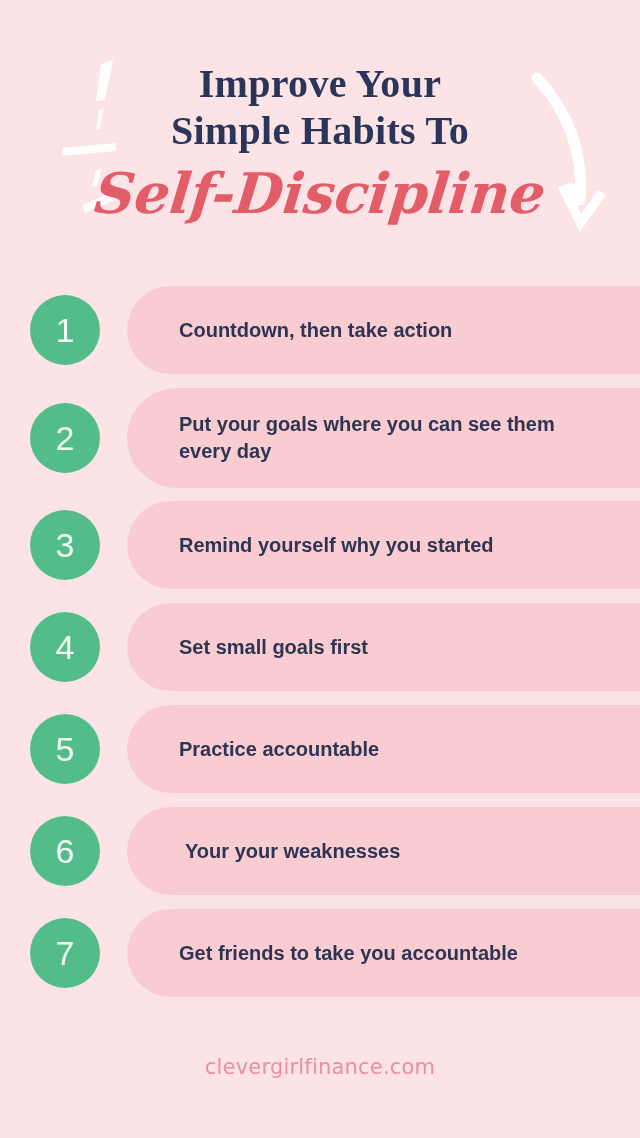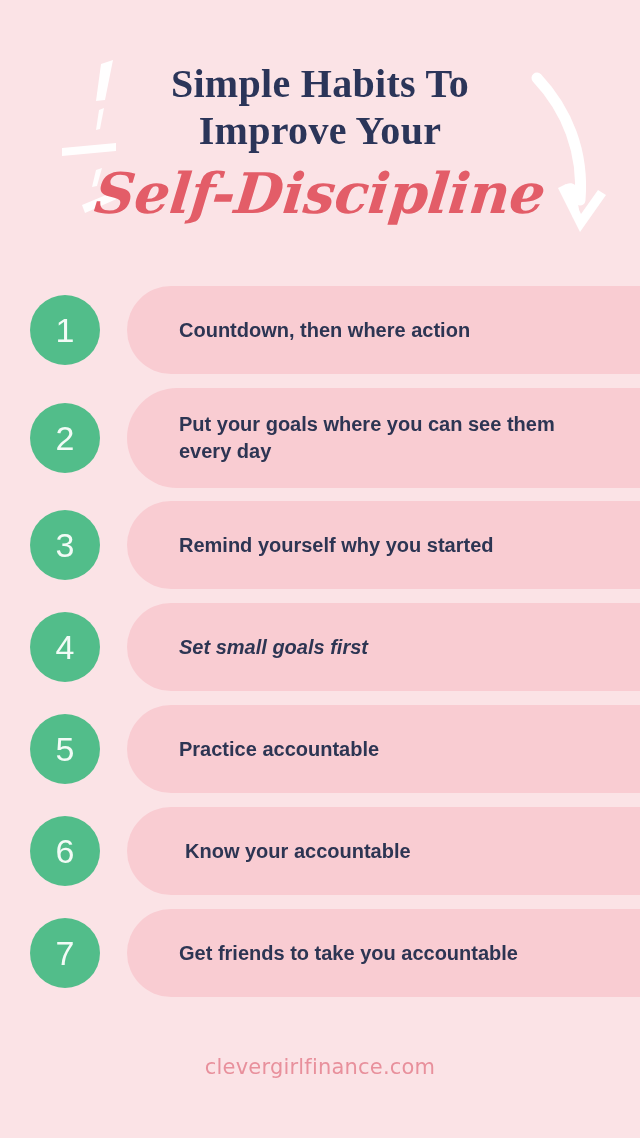--- a/index.html
+++ b/index.html
@@ -104,21 +104,21 @@
     line-height: 27px;
     padding-left: 52px;
     padding-right: 40px;
     max-width: 430px;
   }
   .row-2 .pill { height: 100px; border-radius: 50px; }
   .row-2 .badge { top: 15px; }
   .row-2 { height: 113px; }
 
   .row-6 .pill-text { padding-left: 58px; }
-  .row-4 .pill-text { padding-left: 52px; font-style: italic; }
+  .row-4 .pill-text { padding-left: 52px; }
   .row-5 .pill-text { padding-left: 52px; }
 
   
   .footer {
     position: absolute;
     left: 0;
     top: 1055px;
     width: 640px;
     text-align: center;
     color: #e8909c;
@@ -142,32 +142,32 @@
 
   <g>
     <path d="M537 78 C567 110, 584 152, 580 200" stroke="#ffffff" stroke-width="11" fill="none" stroke-linecap="round"></path>
     <path d="M580 232 L558 188 L566 184 L581 214 L598 190 L606 195 Z" fill="#ffffff"></path>
     <path d="M564 186 C566 183, 572 182, 575 185 L580 216 L573 218 Z" fill="#ffffff"></path>
   </g>
 </svg>
 
 <div class="header">
   <div class="title-block">
+    <div class="title-line">Improve Your</div>
     <div class="title-line">Simple Habits To</div>
-    <div class="title-line">Improve Your</div>
     <div class="title-script">Self-Discipline</div>
   </div>
 </div>
 
 <div class="list">
 
   <div class="row row-1">
     <div class="badge">1</div>
     <div class="pill">
-      <div class="pill-text">Countdown, then where action</div>
+      <div class="pill-text">Countdown, then take action</div>
     </div>
   </div>
 
   <div class="row row-2">
     <div class="badge">2</div>
     <div class="pill">
       <div class="pill-text">Put your goals where you can see them every day</div>
     </div>
   </div>
 
@@ -188,21 +188,21 @@
   <div class="row row-5">
     <div class="badge">5</div>
     <div class="pill">
       <div class="pill-text">Practice accountable</div>
     </div>
   </div>
 
   <div class="row row-6">
     <div class="badge">6</div>
     <div class="pill">
-      <div class="pill-text">Know your accountable</div>
+      <div class="pill-text">Your your weaknesses</div>
     </div>
   </div>
 
   <div class="row row-7">
     <div class="badge">7</div>
     <div class="pill">
       <div class="pill-text">Get friends to take you accountable</div>
     </div>
   </div>
 

